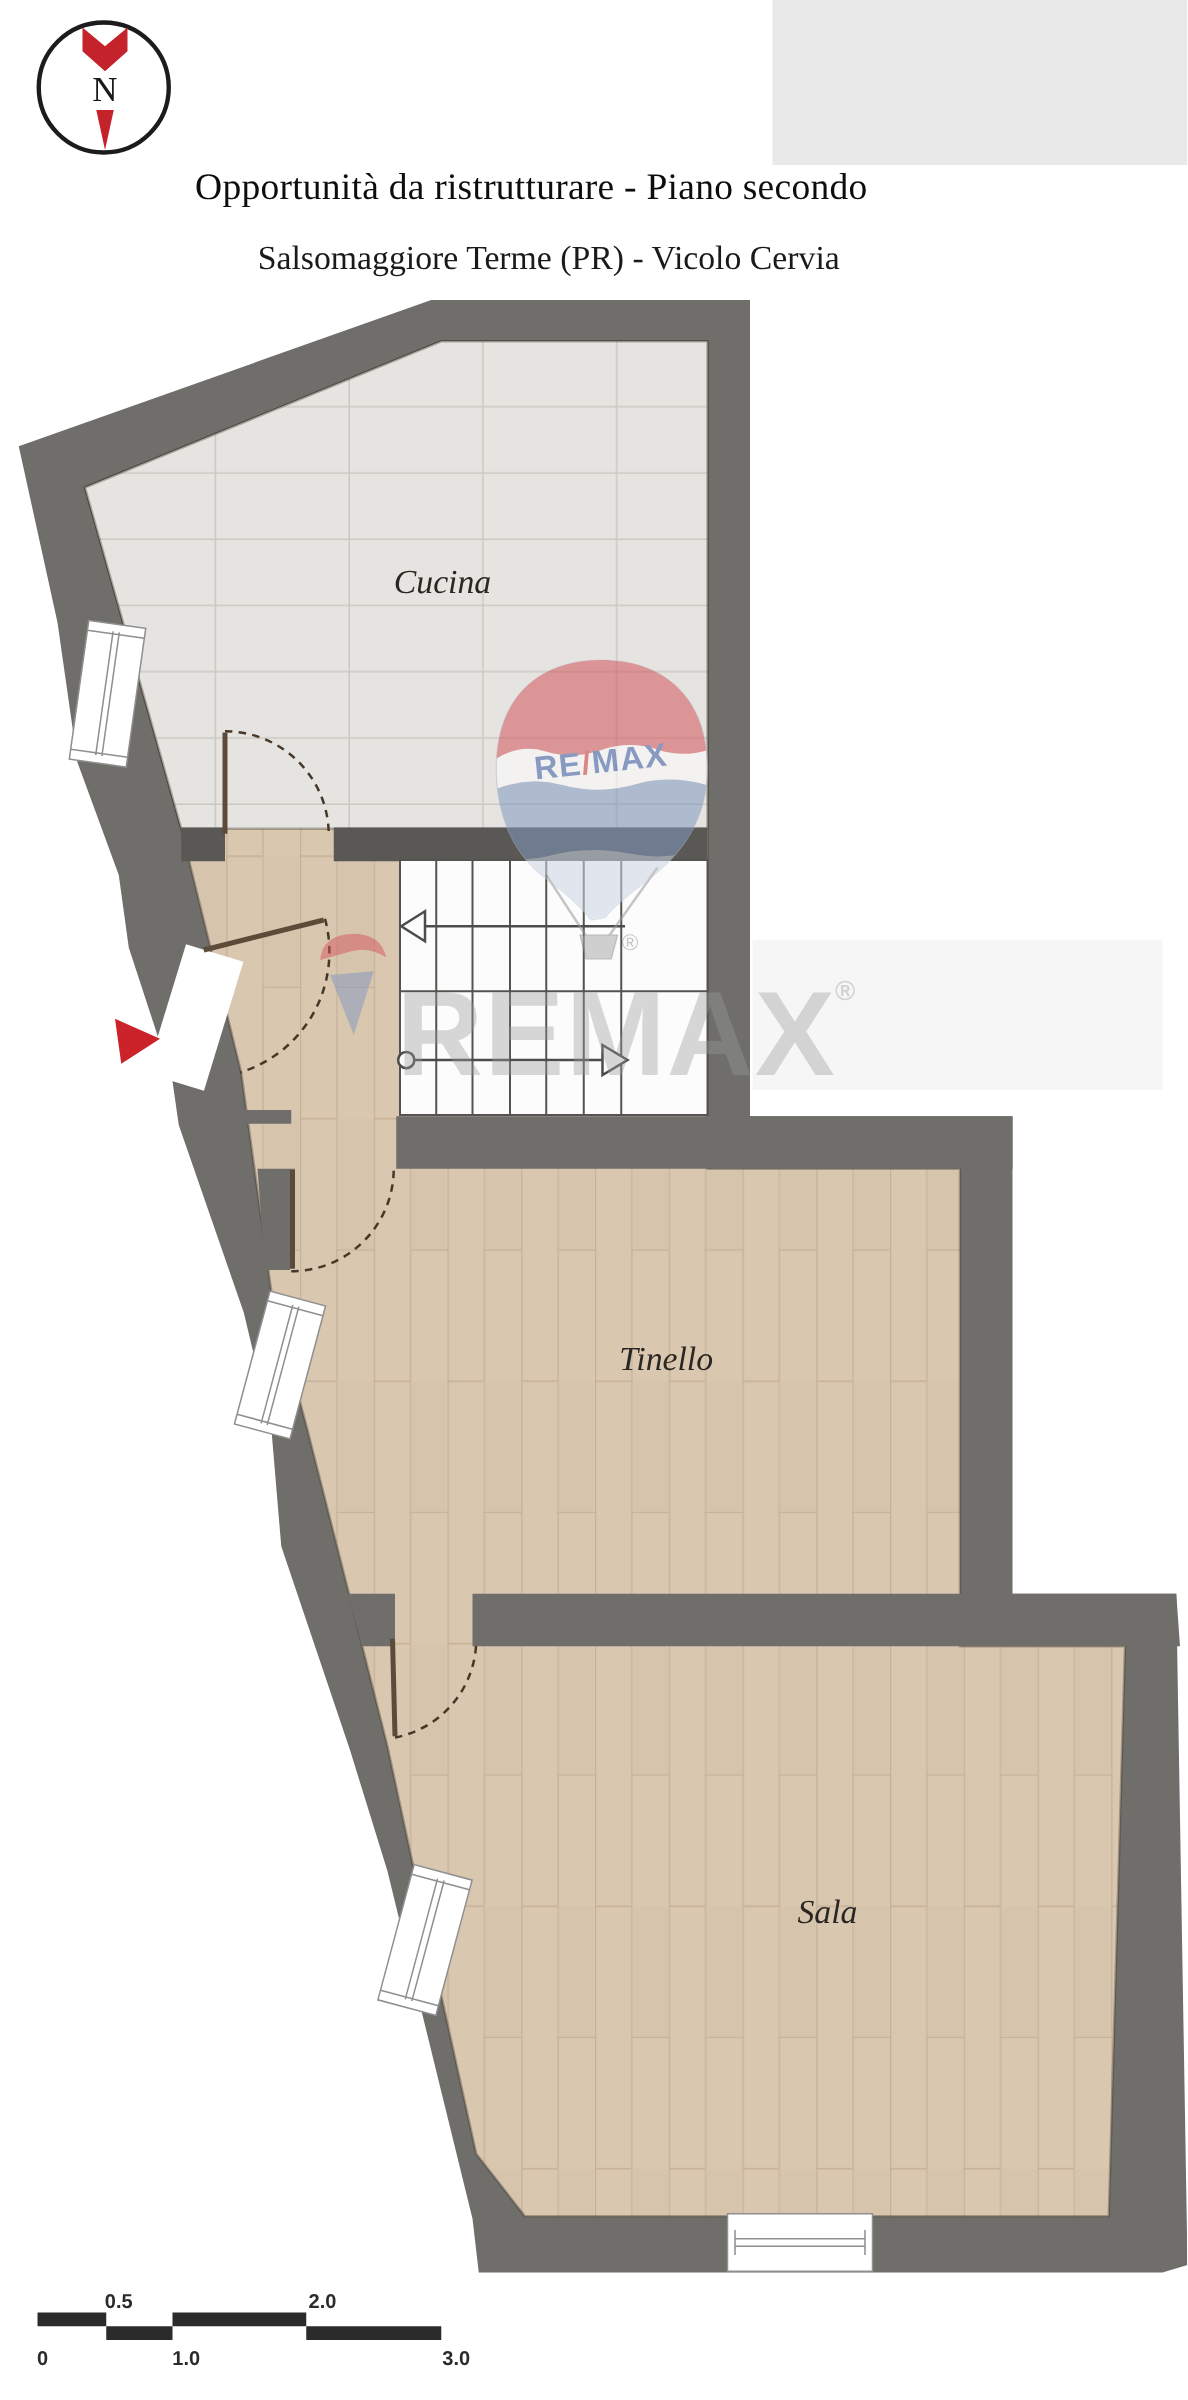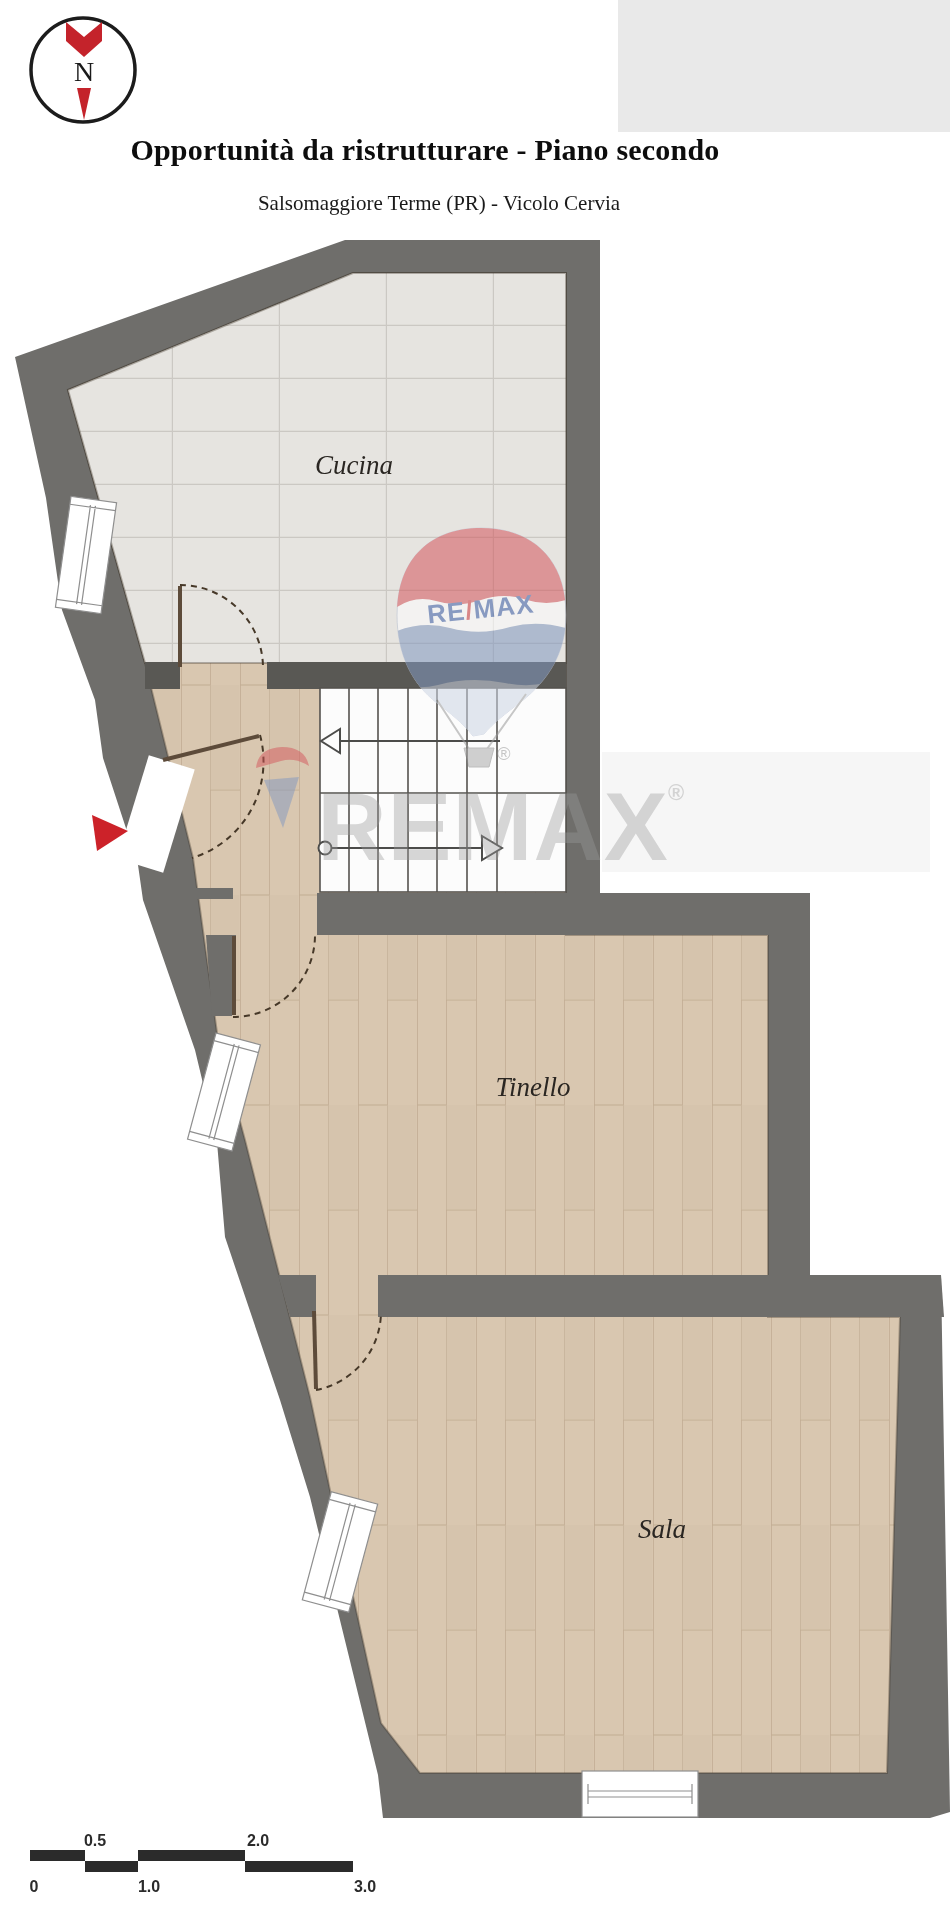--- a/index.html
+++ b/index.html
@@ -1,22 +1,22 @@
 <!DOCTYPE html>
 <html><head>
 <meta charset="utf-8">
 <style>
   html,body{margin:0;padding:0;background:#ffffff;}
   .page{position:relative;width:950px;height:1920px;background:#ffffff;overflow:hidden;
         font-family:"Liberation Serif",serif;}
   .corner-box{position:absolute;left:618px;top:0;width:332px;height:132px;background:#e9e9e9;}
   .title{position:absolute;left:0;top:133px;width:850px;text-align:center;
-         font-weight:bold;font-size:30px;color:#0d0d0d;letter-spacing:0.2px;}
+         font-weight:normal;font-size:30px;color:#0d0d0d;letter-spacing:0.2px;}
   .subtitle{position:absolute;left:0;top:191px;width:878px;text-align:center;
-            font-size:21px;color:#1a1a1a;}
+            font-size:27px;color:#1a1a1a;}
   svg{position:absolute;left:0;top:0;}
   .room-label{font-family:"Liberation Serif",serif;font-style:italic;font-size:27px;fill:#2a2622;}
   .scale-num{font-family:"Liberation Sans",sans-serif;font-weight:bold;font-size:16px;fill:#2b2b2b;}
   .wm-big{font-family:"Liberation Sans",sans-serif;font-weight:bold;font-size:96px;
           letter-spacing:1px;fill:#9b9b9b;opacity:0.38;}
   .wm-reg{font-family:"Liberation Sans",sans-serif;font-weight:bold;font-size:22px;fill:#9b9b9b;opacity:0.38;}
   .balloon-text{font-family:"Liberation Sans",sans-serif;font-weight:bold;font-size:26px;letter-spacing:1px;}
   .compass-n{font-family:"Liberation Serif",serif;font-size:28px;fill:#1a1a1a;}
 </style>
 </head>

